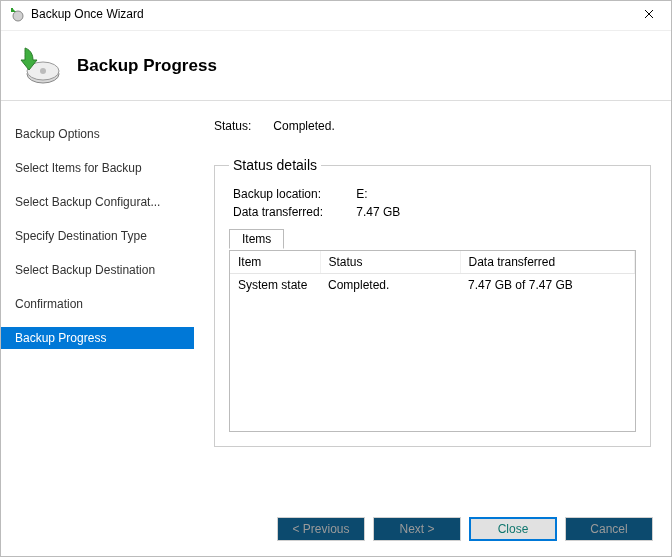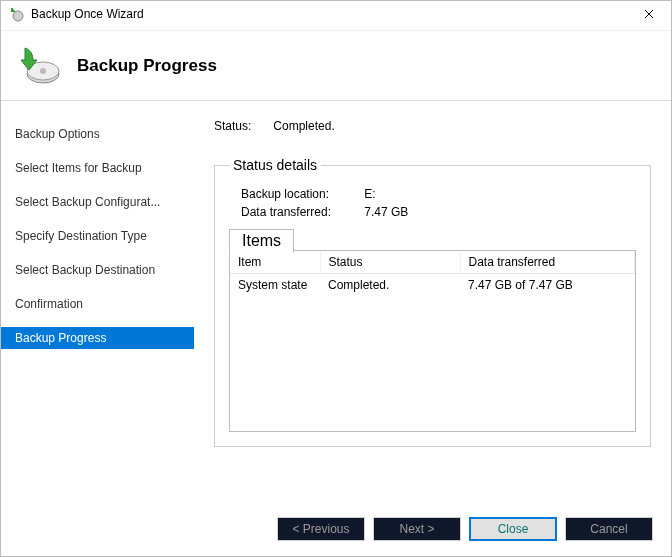--- a/index.html
+++ b/index.html
@@ -88,35 +88,35 @@
   .status-line .lbl { display:inline-block; width: 56px; }
   fieldset.groupbox {
     border: 1px solid #ccc;
     padding: 10px 14px 14px 14px;
     margin: 0;
   }
   fieldset.groupbox legend {
     font-size: 14px;
     padding: 0 4px;
   }
-  .kv { margin: 4px 12px; }
+  .kv { margin: 4px 4px; }
   .kv .k { display:inline-block; width: 120px; }
   .tabstrip {
     margin-top: 10px;
     position: relative;
     height: 22px;
   }
   .tab {
     position: absolute;
     top: 0; left: 0;
     border: 1px solid #bbb;
     border-bottom: 1px solid #fff;
     padding: 2px 12px;
     background: #fff;
-    font-size: 16px;
+    font-size: 12px;
     z-index: 2;
   }
   .listview {
     border: 1px solid #bbb;
     height: 182px;
     background: #fff;
     margin-top: -1px;
     overflow: hidden;
   }
   .listview table {
@@ -152,21 +152,21 @@
     background: #e1e1e1;
     font-size: 12px;
     font-family: inherit;
     display: inline-flex;
     align-items: center;
     justify-content: center;
     color: #000;
   }
   .btn:disabled {
     color: #9a9a9a;
-    background: #0f172a;
+    background: #0c4a6e;
     border-color: #d0d0d0;
   }
   .btn.default {
     border: 2px solid #0078d7;
     background: #e1e1e1;
     color: #0f766e;
   }
 </style>
 </head>
 <body>

